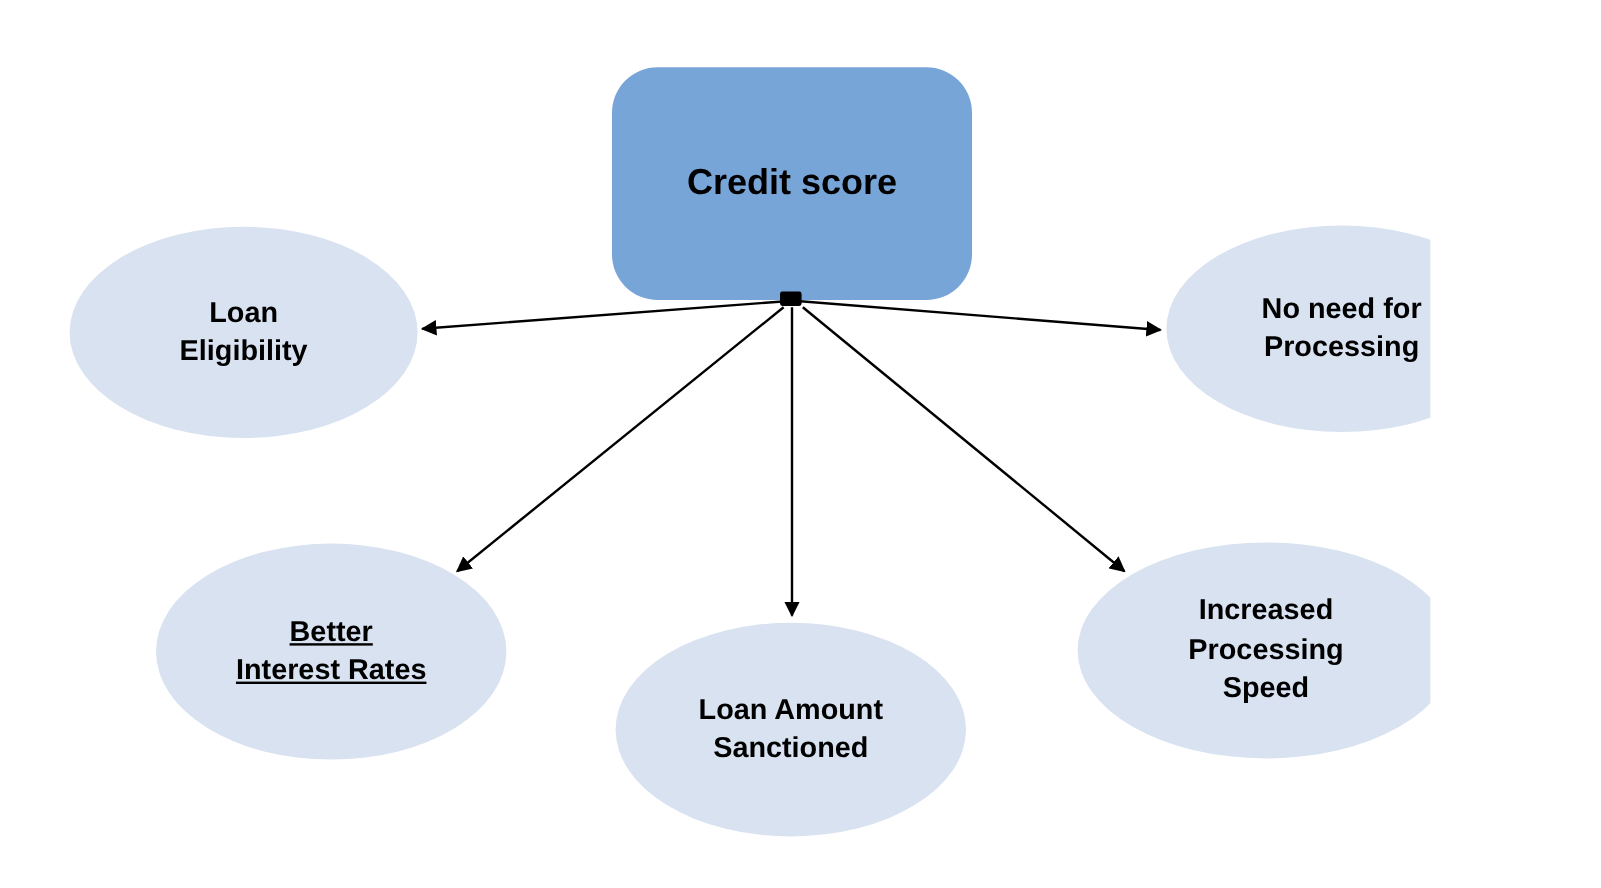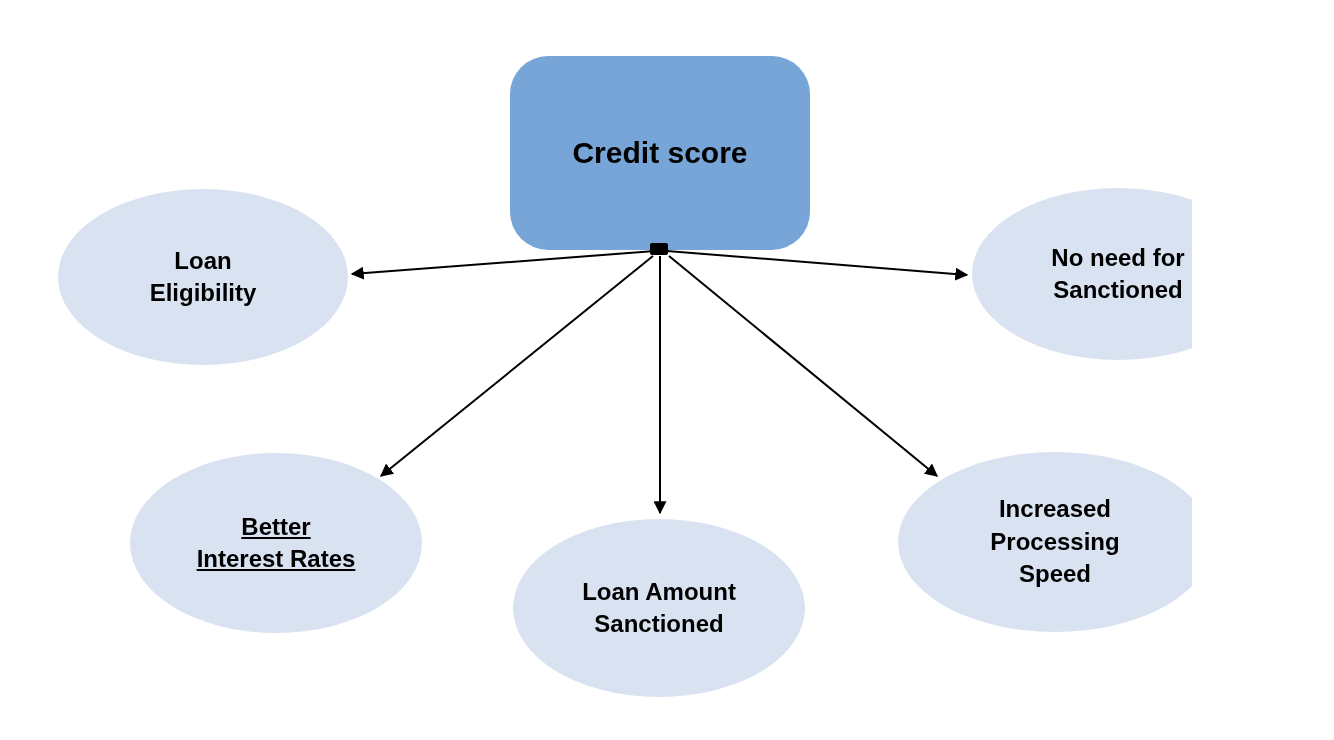--- a/index.html
+++ b/index.html
@@ -97,21 +97,21 @@
 
   <div class="connector-dot"></div>
 
   <div class="ellipse" style="left:58px; top:189px; width:290px; height:176px;">
     <span class="label">Loan
 Eligibility</span>
   </div>
 
   <div class="ellipse" style="left:972px; top:188px; width:292px; height:172px;">
     <span class="label">No need for
-Sanctioned</span>
+Processing</span>
   </div>
 
   <div class="ellipse" style="left:130px; top:453px; width:292px; height:180px;text-decoration:underline;">
     <span class="label">Better
 Interest Rates</span>
   </div>
 
   <div class="ellipse" style="left:898px; top:452px; width:314px; height:180px;">
     <span class="label">Increased
 Processing

